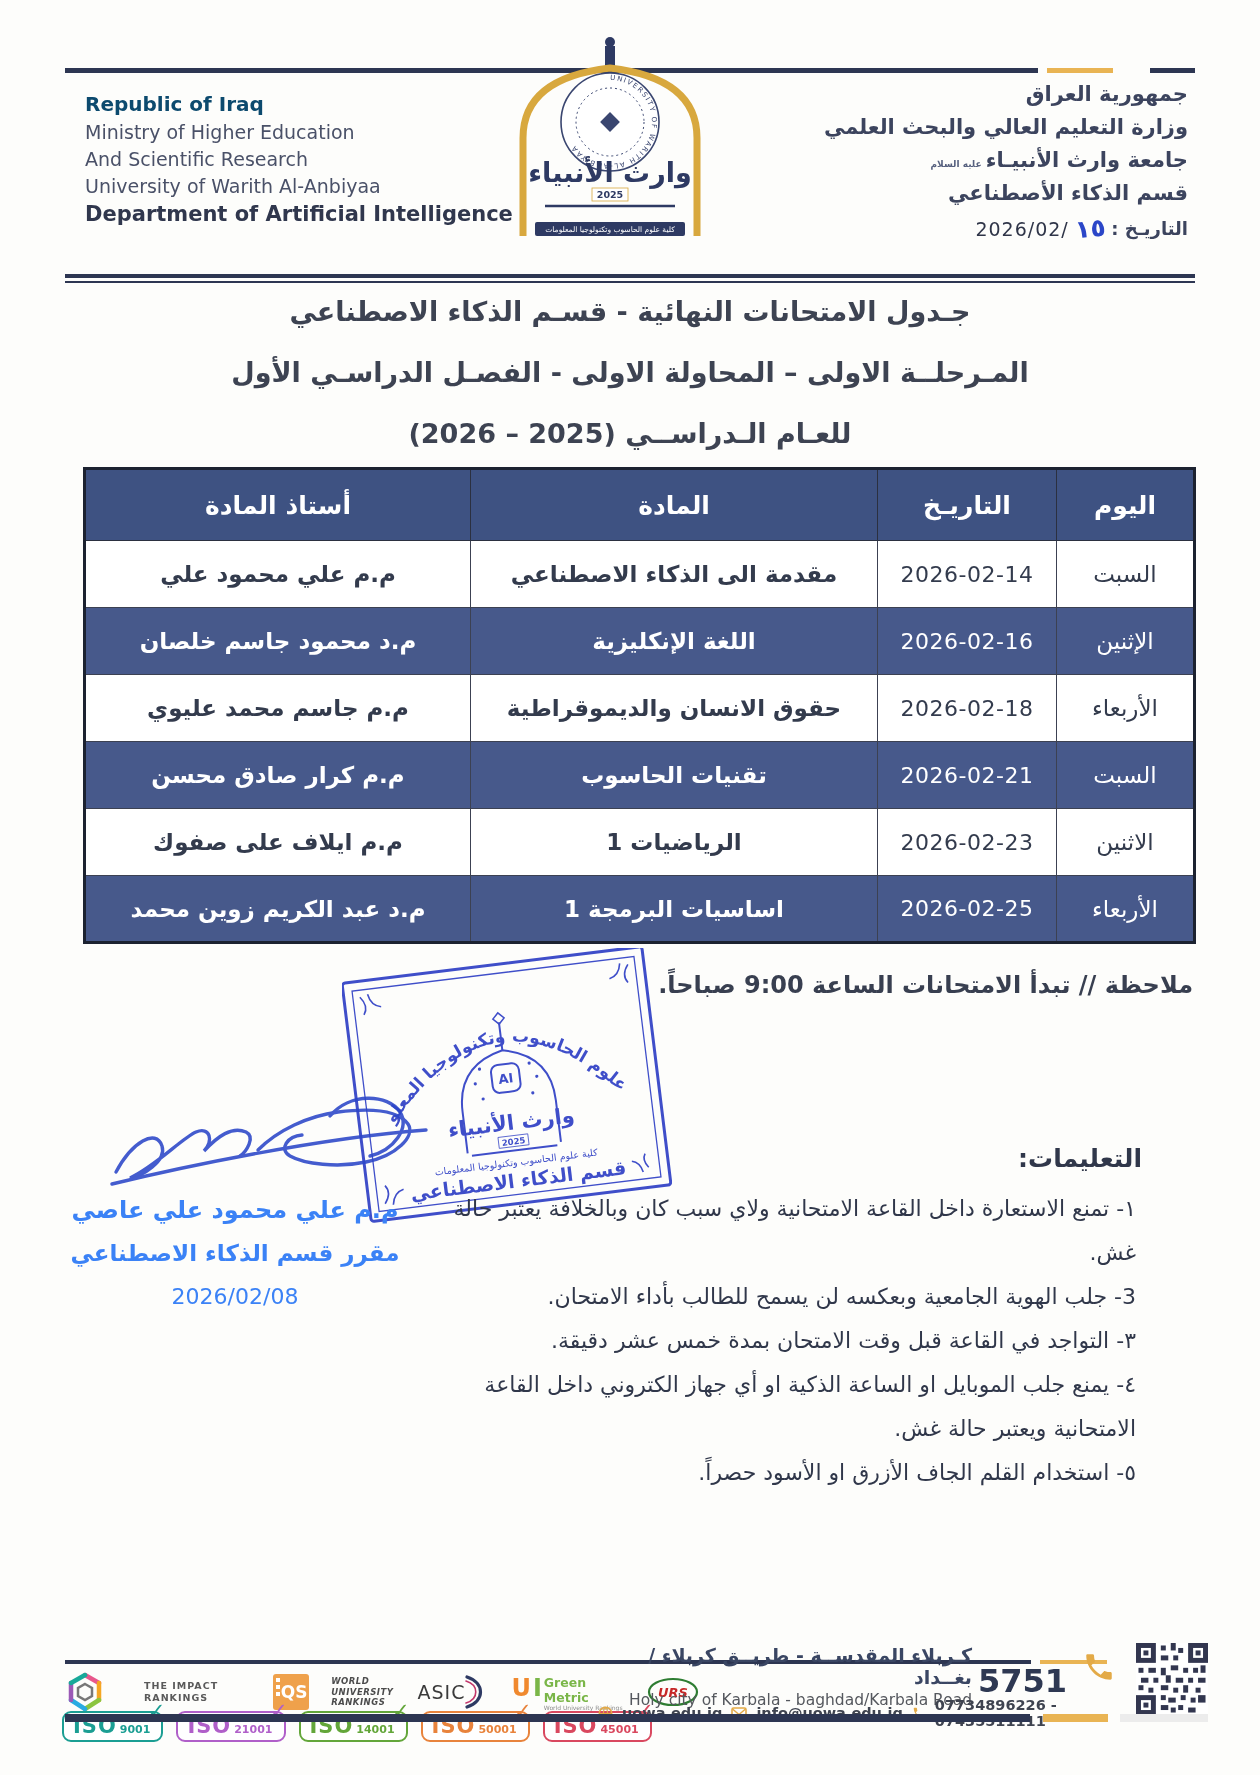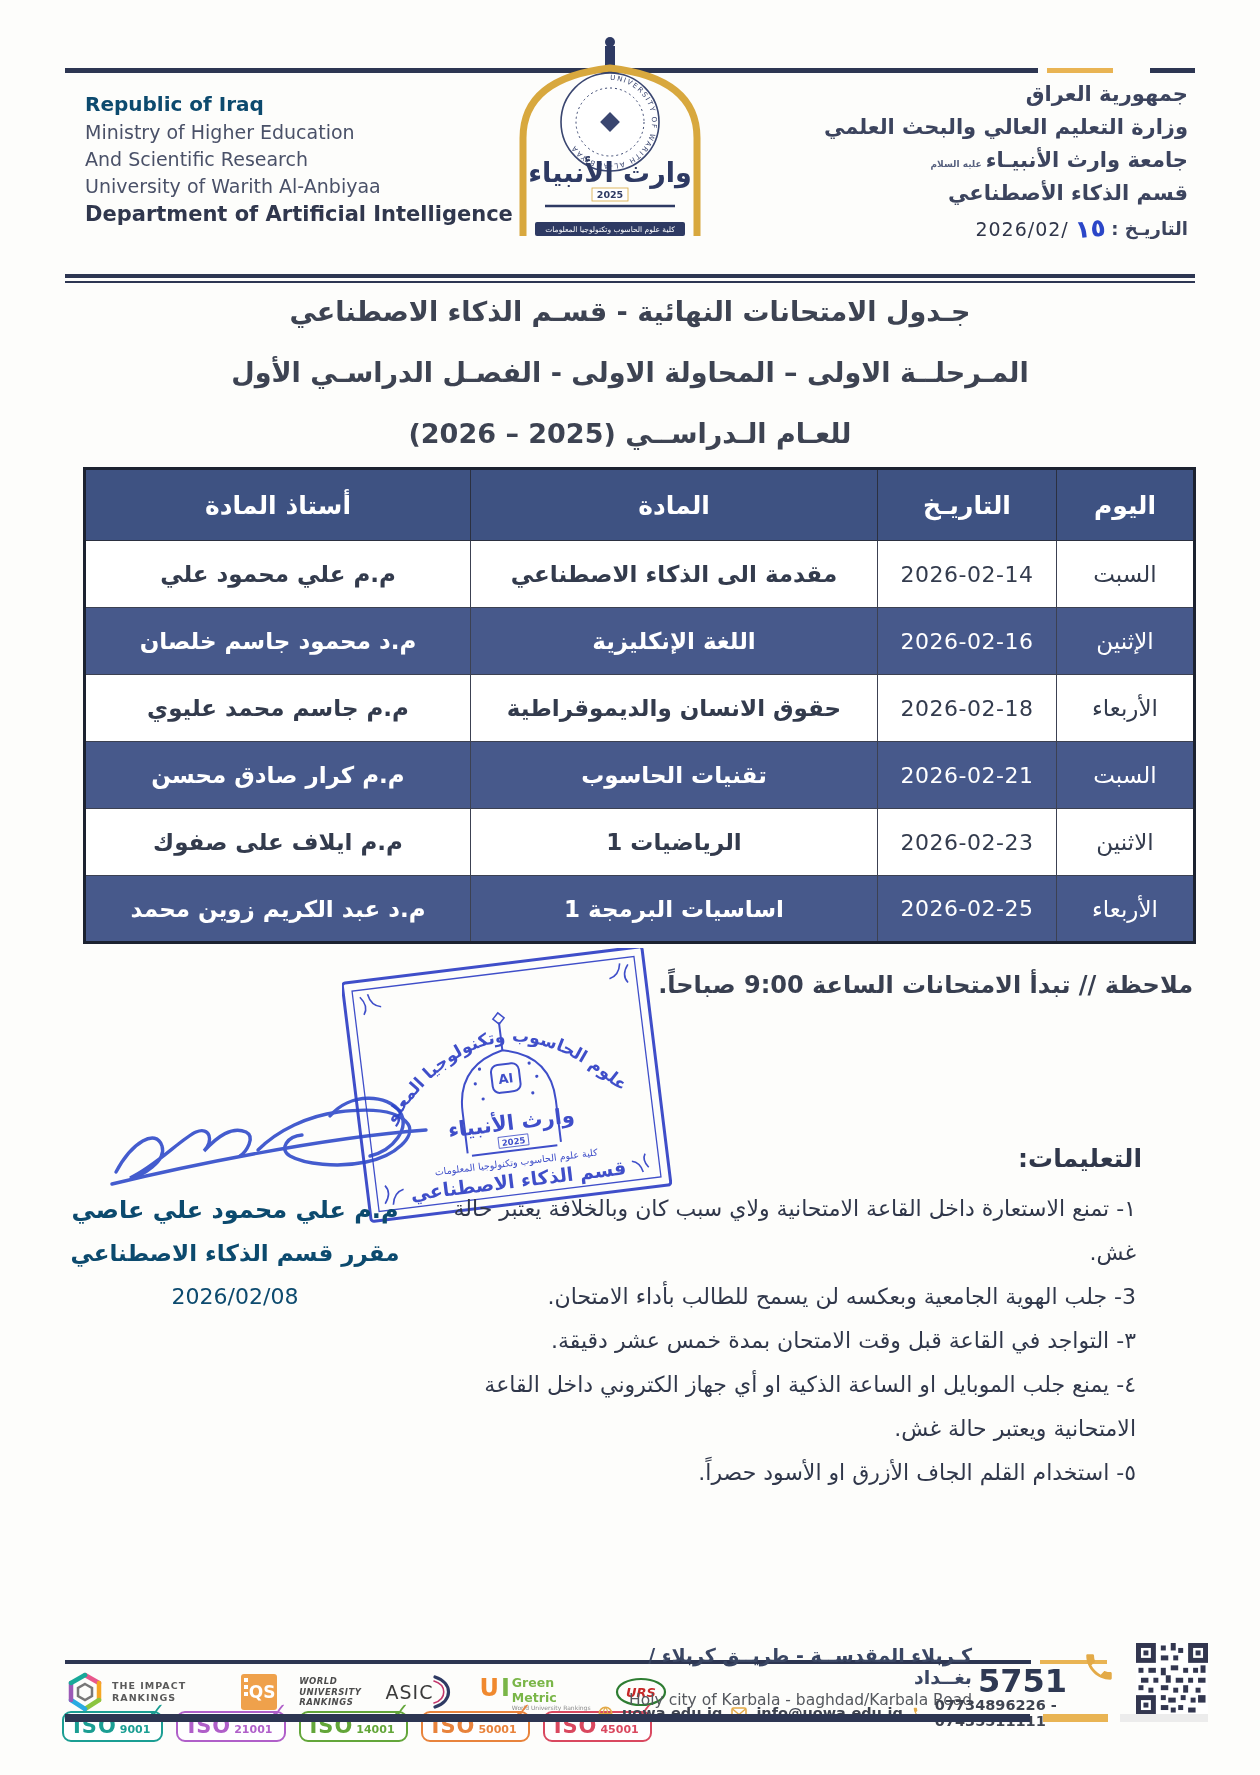--- a/index.html
+++ b/index.html
@@ -36,35 +36,35 @@
   tr.row-navy  td { background:#47598b; color:#ffffff; }
   td.c-day { font-size:23px; }
   td.c-date { font-size:22px; direction:ltr; letter-spacing:0.5px; }
   td.c-subj, td.c-teach { font-size:23px; font-weight:bold; }
 
   .note { position:absolute; right:67px; top:971px; direction:rtl; font-size:24px; font-weight:bold; color:#383f50; }
 
   
   .stamp { position:absolute; left:342px; top:948px; width:330px; height:280px; }
   .sig { position:absolute; left:98px; top:1072px; width:340px; height:135px; }
-  .signer { position:absolute; left:60px; top:1196px; width:350px; text-align:center; color:#0c4a6e; direction:rtl; }
+  .signer { position:absolute; left:60px; top:1196px; width:350px; text-align:center; color:#3b82f6; direction:rtl; }
   .signer .n { font-size:24px; font-weight:bold; margin-bottom:16px; }
   .signer .t { font-size:23px; font-weight:bold; margin-bottom:18px; }
   .signer .d { font-size:22px; direction:ltr; }
 
   
   .instructions { position:absolute; right:118px; top:1144px; width:706px; direction:rtl; text-align:right; color:#30374a; }
   .instructions .head { font-size:25px; font-weight:bold; margin-bottom:14px; }
   .instructions ol { list-style:none; }
   .instructions li { font-size:22px; line-height:44px; padding-right:6px; }
 
   
   .logos { position:absolute; left:66px; top:1672px; display:flex; align-items:center; gap:24px; }
   .lg-impact { display:flex; align-items:center; gap:8px; }
-  .lg-impact .txt { font-size:9.5px; font-weight:bold; color:#5a5a5a; letter-spacing:1px; line-height:12px; }
+  .lg-impact .txt { font-size:9.5px; font-weight:bold; color:#5a5a5a; letter-spacing:1px; line-height:12px;margin-left:32px; }
   .lg-qs { display:flex; align-items:center; gap:22px;margin-left:31px; }
   .qs-box { width:36px; height:36px; background:#efa14b; border-radius:3px; position:relative; display:flex; align-items:center; justify-content:center; }
   .qs-box .qs { color:#fff; font-weight:bold; font-size:17px; margin-left:6px;}
   .qs-dots { position:absolute; left:3px; top:4px; display:flex; flex-direction:column; gap:3px; }
   .qs-dots i { width:4px; height:4px; background:#fff; display:block; }
   .lg-qs .txt { font-size:8.5px; font-weight:bold; color:#4c4c4c; letter-spacing:0.5px; line-height:10.5px;font-style:italic; }
   .lg-asic { display:flex; align-items:center; }
   .lg-asic .txt { font-size:19px; color:#3b3b3b; letter-spacing:1px; font-weight:500;}
   .lg-ui { display:flex; align-items:flex-start; gap:2px; }
   .lg-ui .u { color:#f0892e; font-size:24px; font-weight:bold; }

